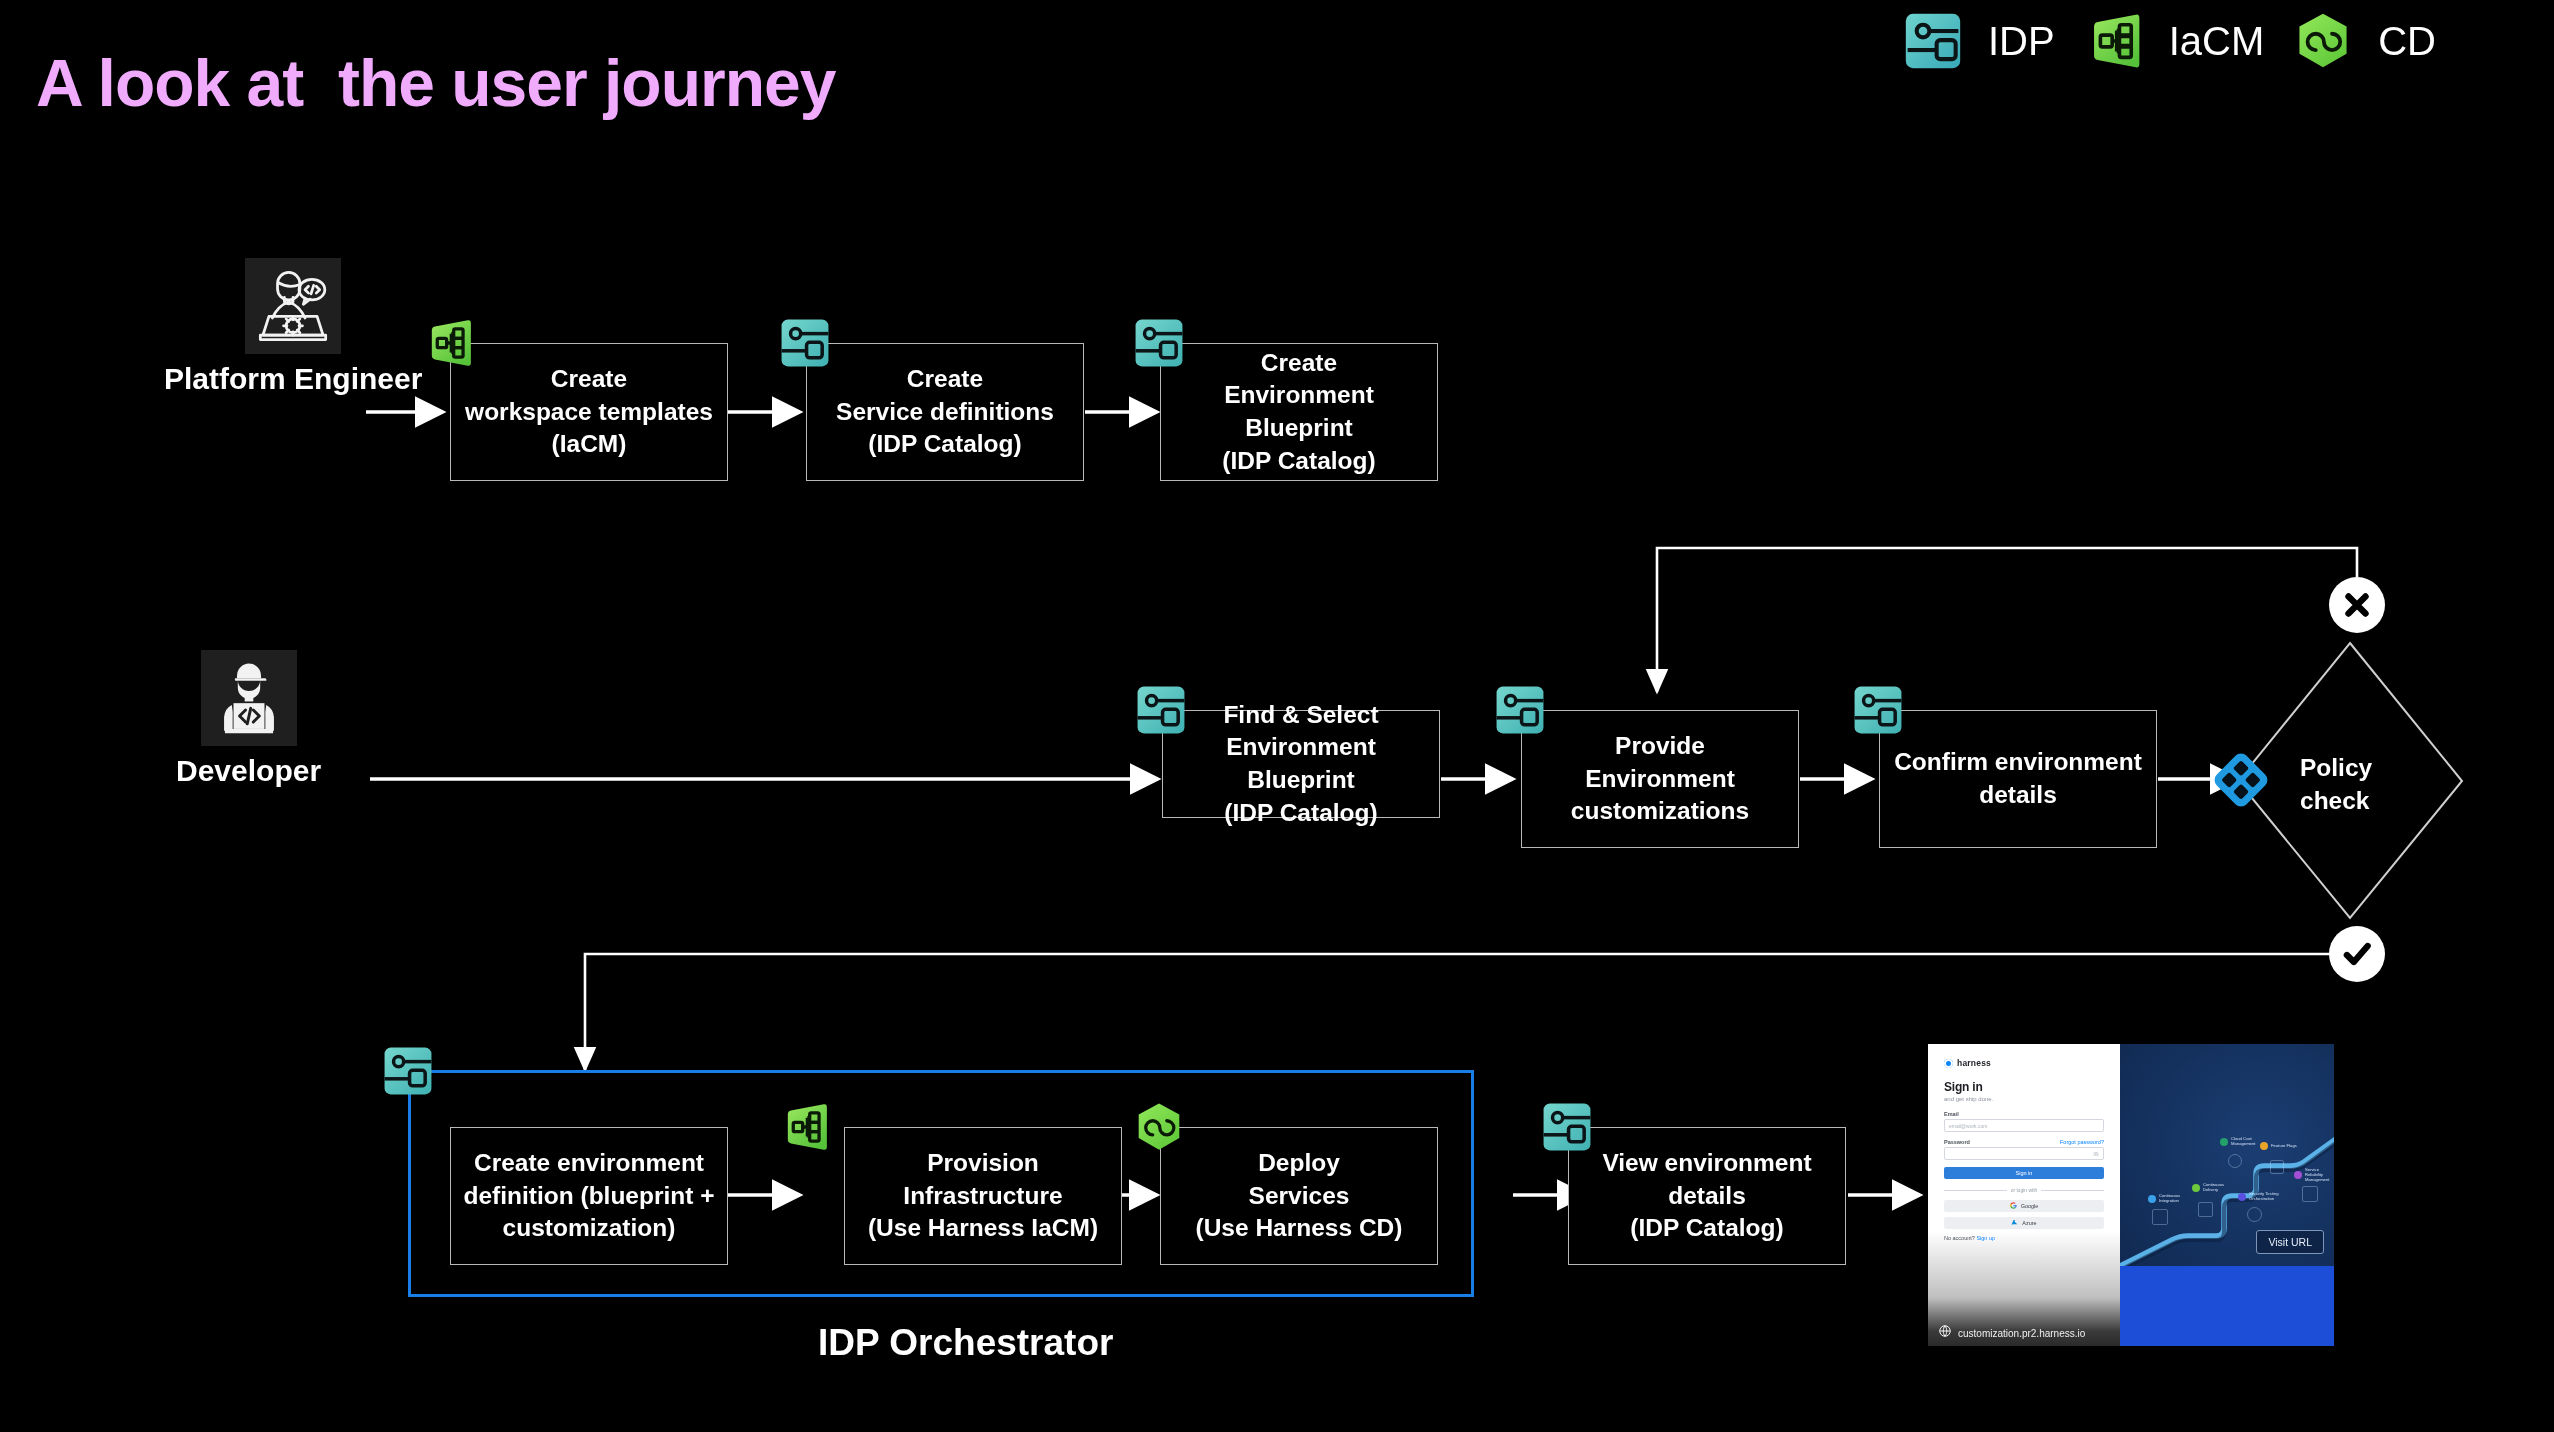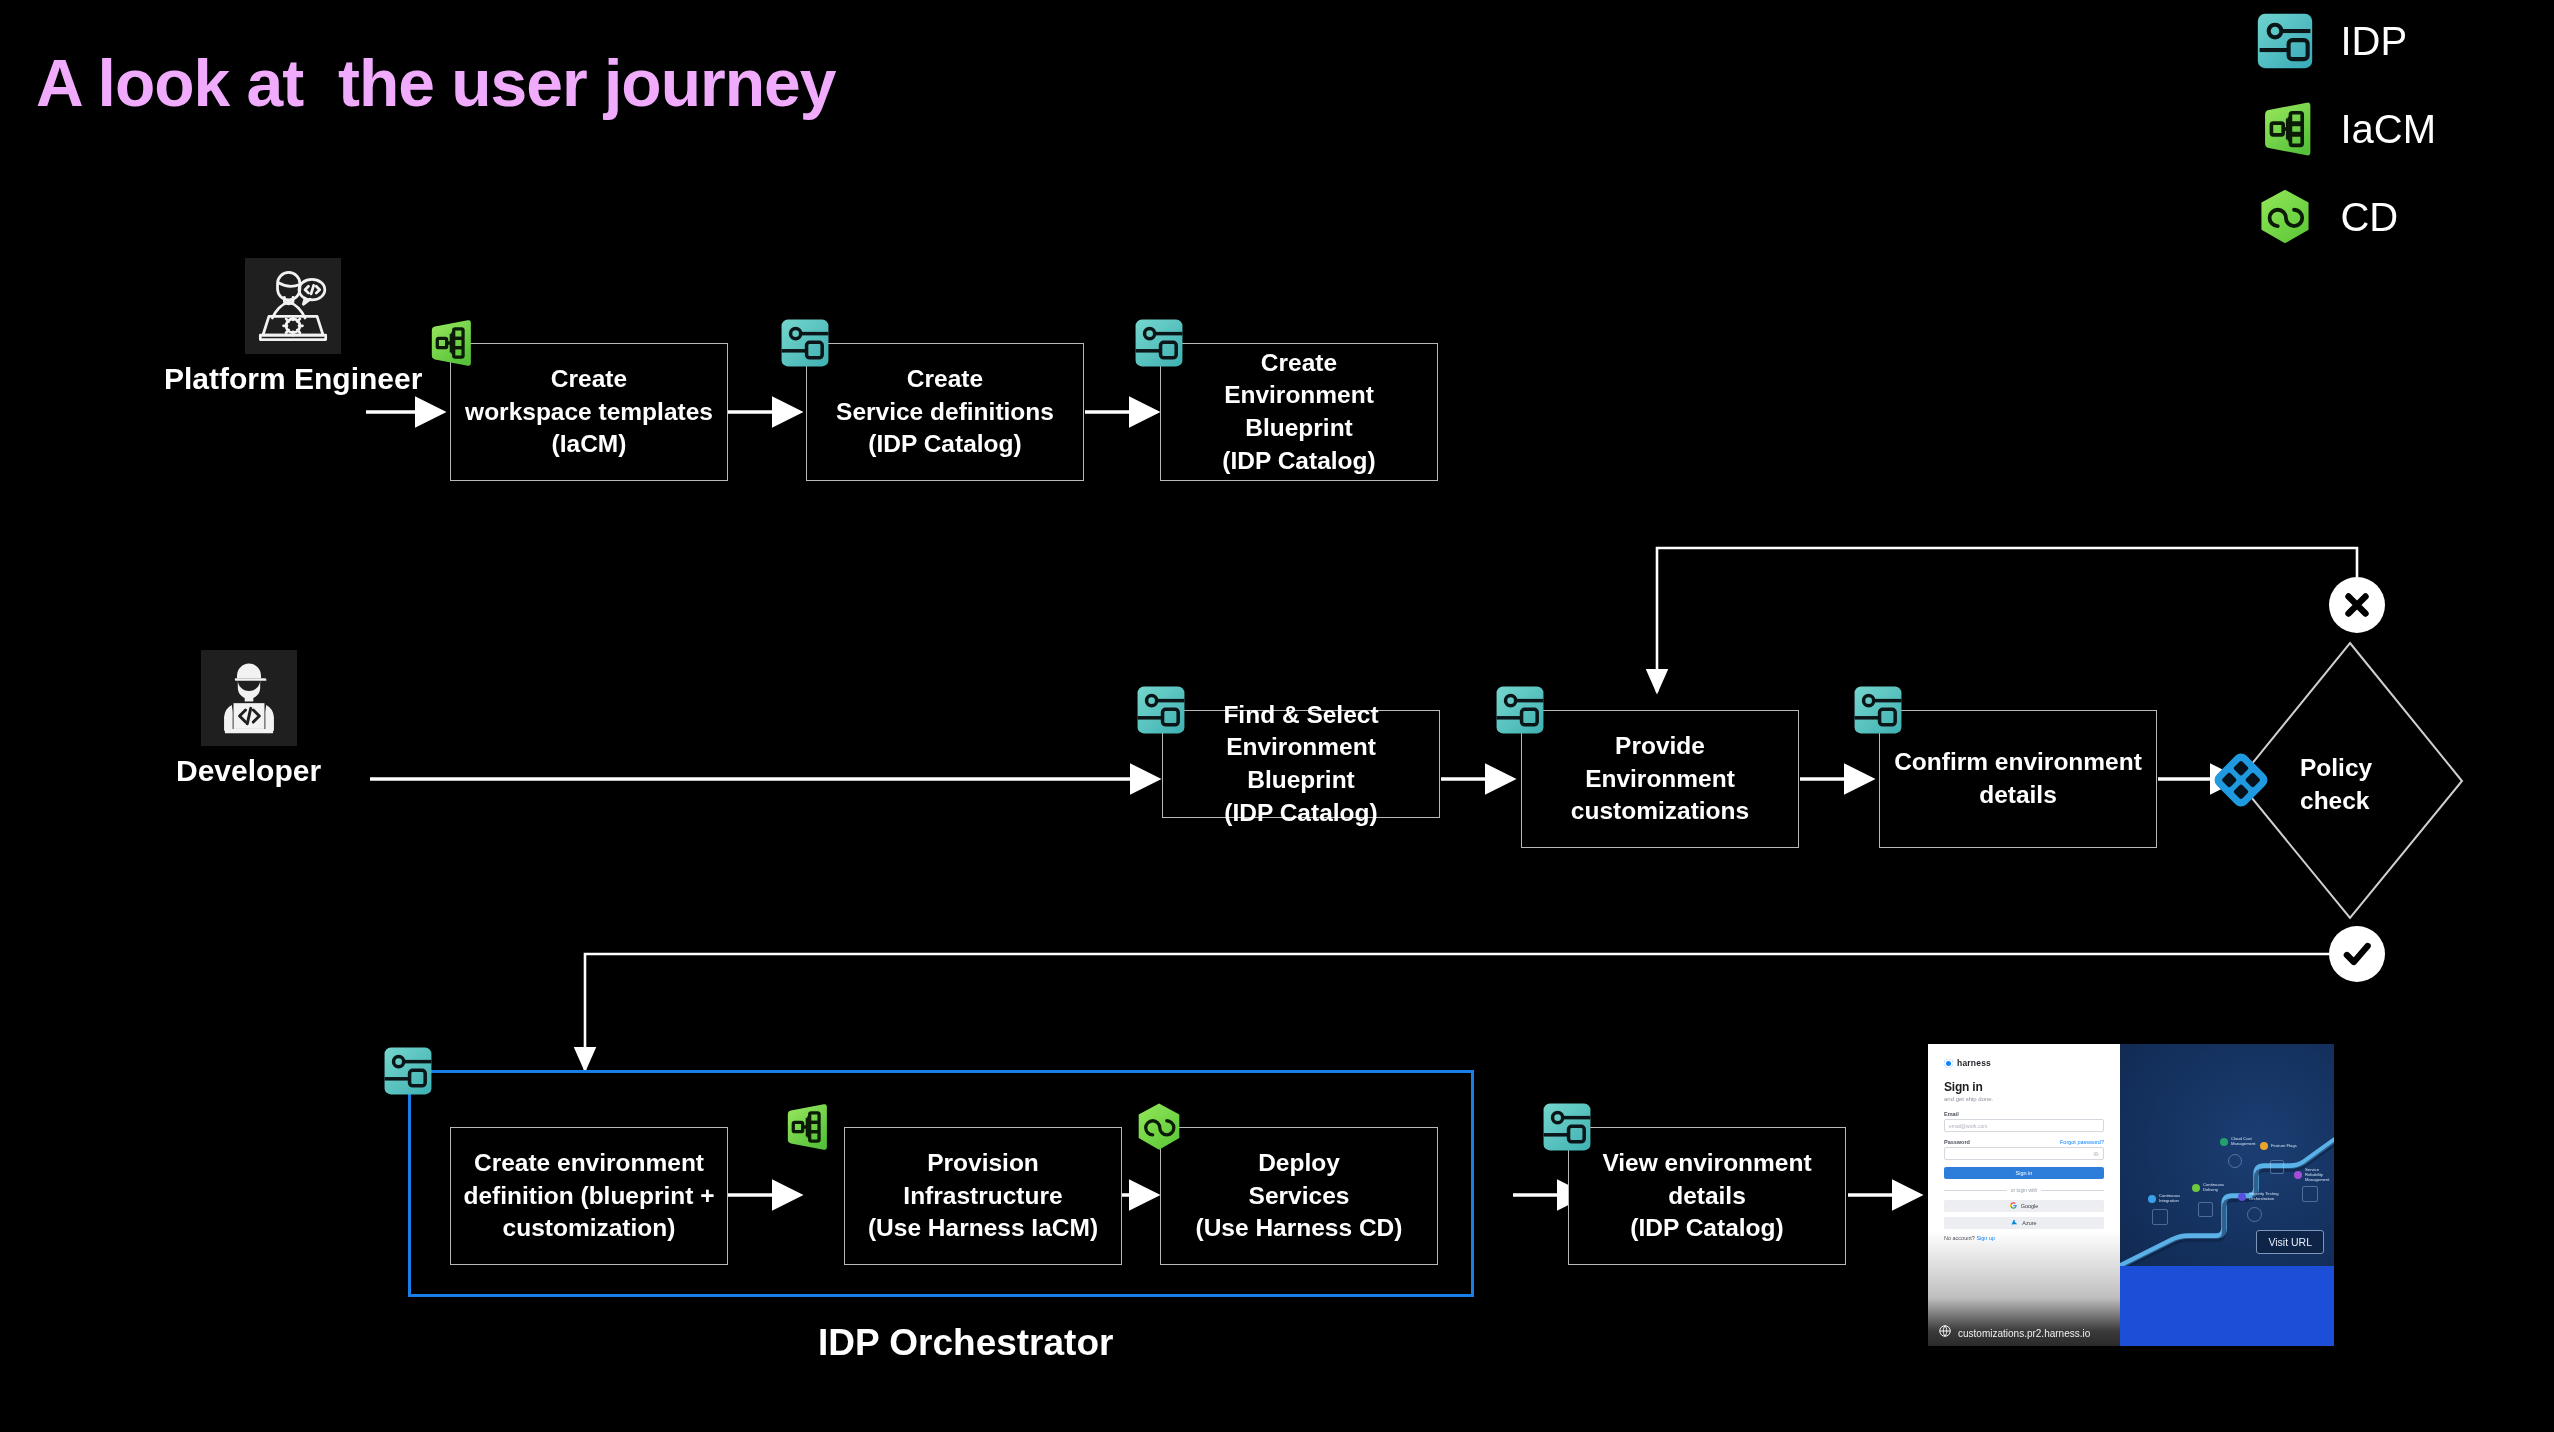--- a/index.html
+++ b/index.html
@@ -6,21 +6,21 @@
   html,body{margin:0;padding:0;background:#000;}
   body{width:2554px;height:1432px;position:relative;overflow:hidden;
        font-family:"Liberation Sans","DejaVu Sans",sans-serif;color:#fff;}
   .abs{position:absolute;}
 
   
   #title{left:36px;top:45px;font-size:66px;font-weight:bold;letter-spacing:-1px;
          white-space:pre;color:#f0abfc;}
 
   
-  #legend{right:118px;top:12px;display:flex;flex-direction:column;gap:30px;}
+  #legend{right:118px;top:12px;display:flex;flex-direction:row;gap:30px;}
   .legend-row{display:flex;align-items:center;gap:26px;height:58px;}
   .legend-label{font-size:40px;font-weight:400;color:#fff;}
 
   
   .badge{display:block;}
   .badge svg{display:block;}
 
   
   .pbox{position:absolute;border:1.5px solid #b9b9b9;background:#000;
         display:flex;align-items:center;justify-content:center;text-align:center;
@@ -471,21 +471,21 @@
       </div>
     </div>
 
     <div class="urlbar">
       <span>
         <svg width="14" height="14" viewBox="0 0 24 24" fill="none" stroke="#fff" stroke-width="1.6">
           <circle cx="12" cy="12" r="9"></circle>
             <path d="M3 12h18M12 3c4 5 4 13 0 18M12 3c-4 5-4 13 0 18"></path>
         </svg>
       </span>
-      <span class="utxt">customizations.pr2.harness.io</span>
+      <span class="utxt">customization.pr2.harness.io</span>
     </div>
   </div>
 
   <div id="shot-right">
     <svg width="214" height="302" viewBox="0 0 214 302">
       <path d="M-4 224 L52 196 Q60 192 68 192 L96 192 Q104 192 104 184 L104 160 Q104 152 112 152 L128 152 Q136 152 136 144 L136 130 Q136 122 144 122 L170 122 Q178 122 184 118 L220 92" fill="none" stroke="#5fb8ef" stroke-width="5.5" stroke-linecap="round" stroke-linejoin="round" opacity=".95"></path>
       <path d="M-4 228 L52 200 Q60 196 68 196 L96 196 Q104 196 104 188 L104 164 Q104 156 112 156 L128 156 Q136 156 136 148 L136 134 Q136 126 144 126 L170 126 Q178 126 184 122 L220 96" fill="none" stroke="#0b1f3f" stroke-width="4" stroke-linecap="round" stroke-linejoin="round" opacity=".55"></path>
     </svg>
 
     <div class="node" style="left:28px;top:150px;">

